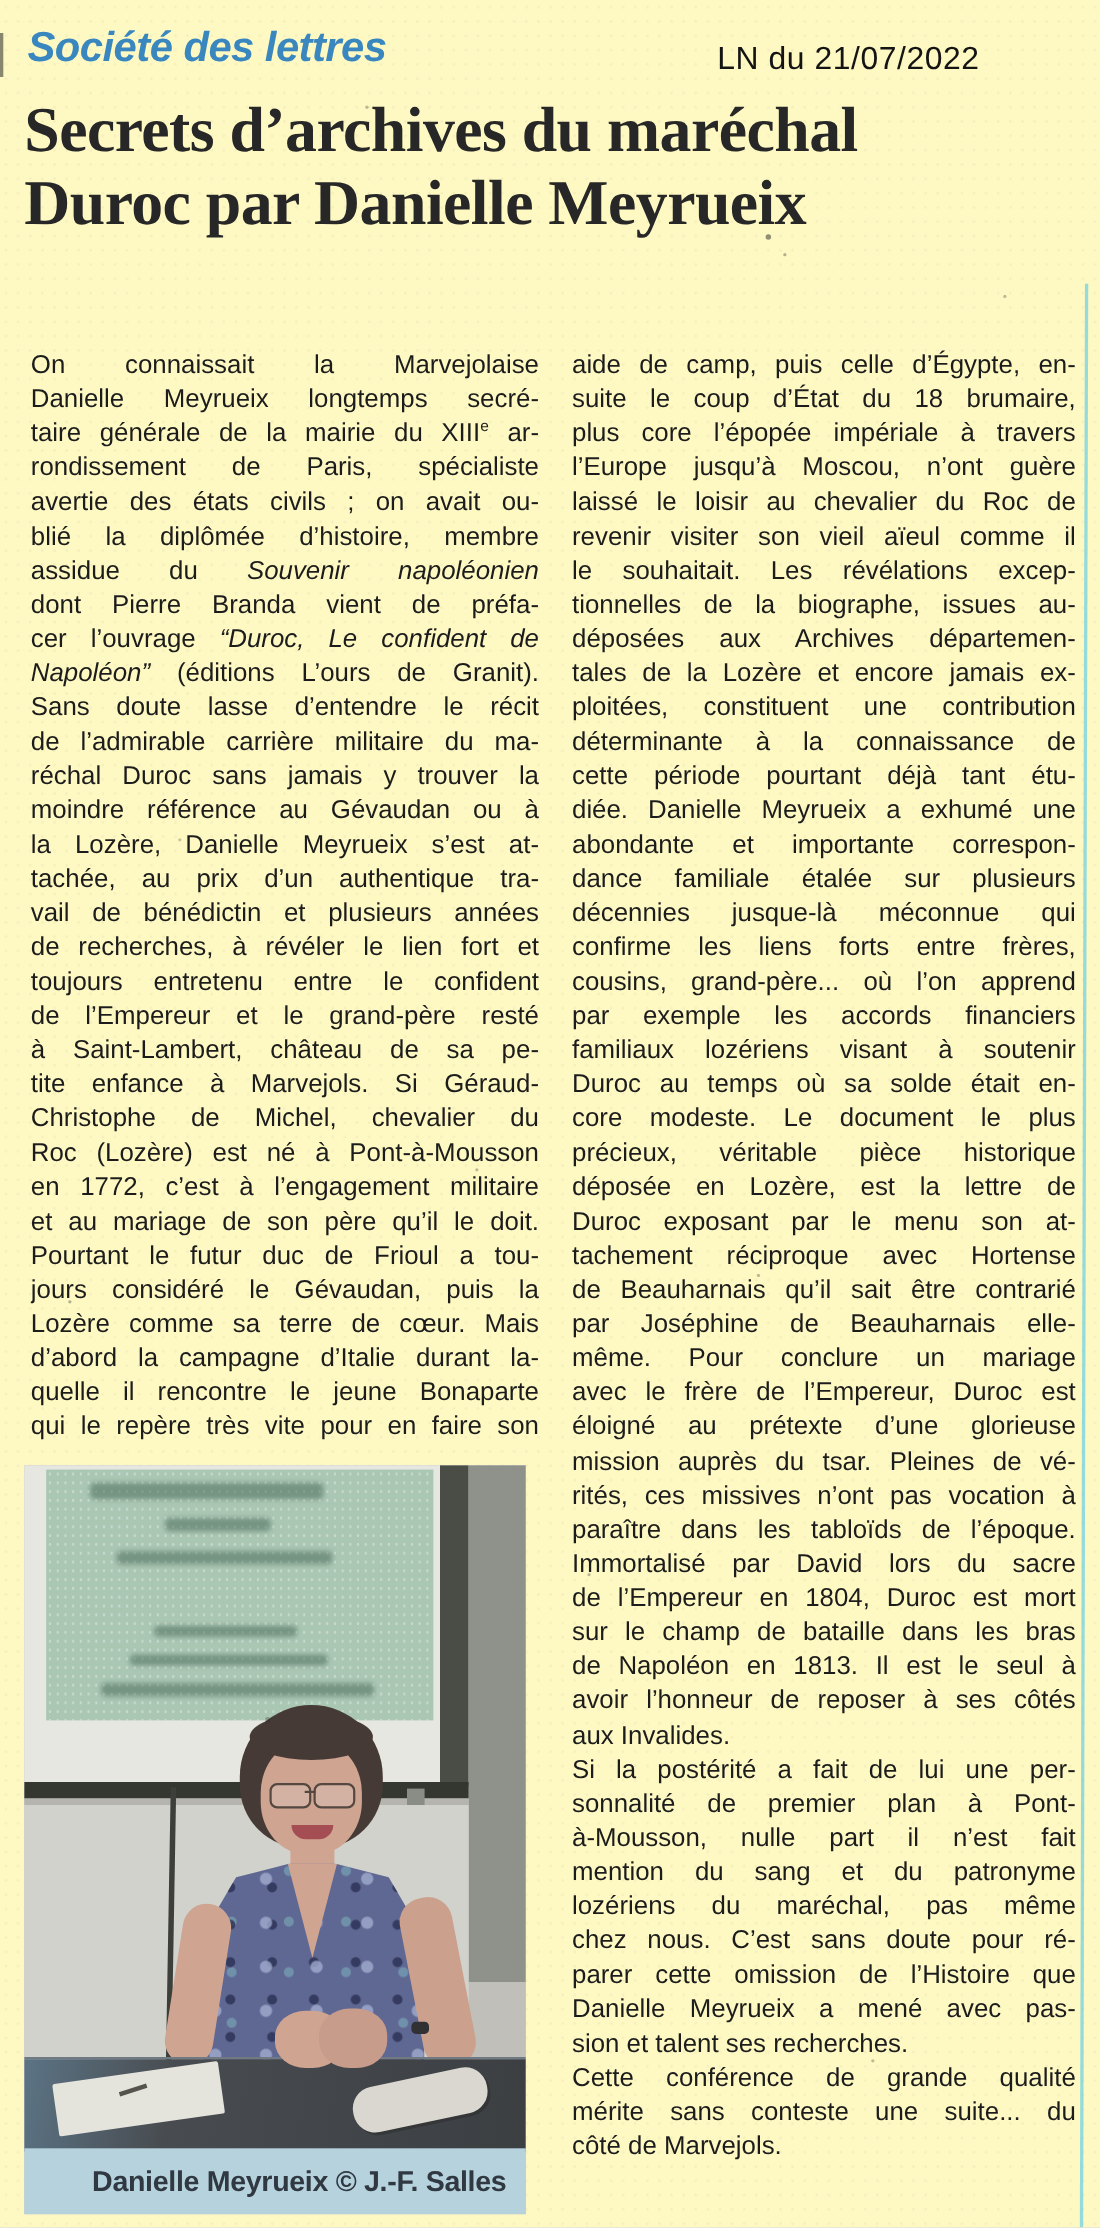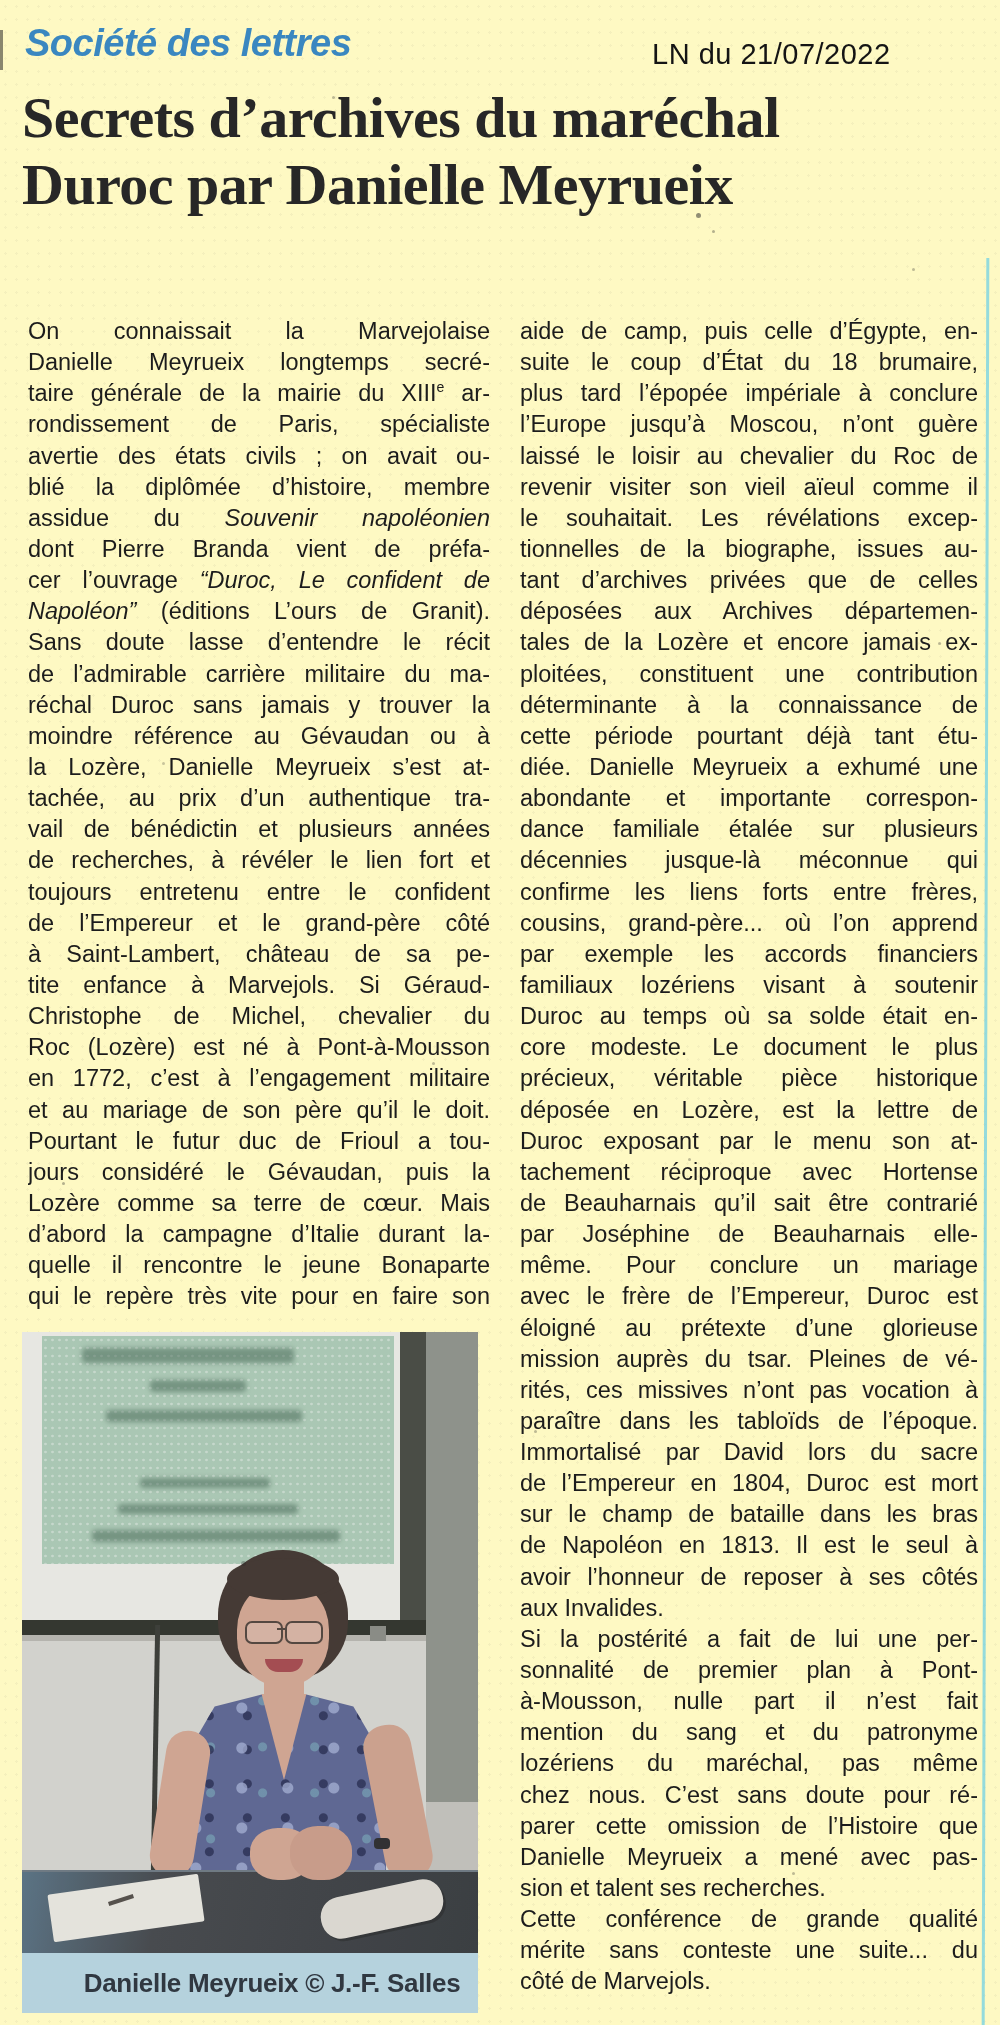--- a/index.html
+++ b/index.html
@@ -153,44 +153,43 @@
       <div class="bodyline"><i>Napoléon”</i> (éditions L’ours de Granit).</div>
       <div class="bodyline">Sans doute lasse d’entendre le récit</div>
       <div class="bodyline">de l’admirable carrière militaire du ma-</div>
       <div class="bodyline">réchal Duroc sans jamais y trouver la</div>
       <div class="bodyline">moindre référence au Gévaudan ou à</div>
       <div class="bodyline">la Lozère, Danielle Meyrueix s’est at-</div>
       <div class="bodyline">tachée, au prix d’un authentique tra-</div>
       <div class="bodyline">vail de bénédictin et plusieurs années</div>
       <div class="bodyline">de recherches, à révéler le lien fort et</div>
       <div class="bodyline">toujours entretenu entre le confident</div>
-      <div class="bodyline">de l’Empereur et le grand-père côté</div>
+      <div class="bodyline">de l’Empereur et le grand-père resté</div>
       <div class="bodyline">à Saint-Lambert, château de sa pe-</div>
       <div class="bodyline">tite enfance à Marvejols. Si Géraud-</div>
       <div class="bodyline">Christophe de Michel, chevalier du</div>
       <div class="bodyline">Roc (Lozère) est né à Pont-à-Mousson</div>
       <div class="bodyline">en 1772, c’est à l’engagement militaire</div>
       <div class="bodyline">et au mariage de son père qu’il le doit.</div>
       <div class="bodyline">Pourtant le futur duc de Frioul a tou-</div>
       <div class="bodyline">jours considéré le Gévaudan, puis la</div>
       <div class="bodyline">Lozère comme sa terre de cœur. Mais</div>
       <div class="bodyline">d’abord la campagne d’Italie durant la-</div>
       <div class="bodyline">quelle il rencontre le jeune Bonaparte</div>
       <div class="bodyline">qui le repère très vite pour en faire son</div>
     </div>
   <div class="col right">
       <div class="bodyline">aide de camp, puis celle d’Égypte, en-</div>
       <div class="bodyline">suite le coup d’État du 18 brumaire,</div>
-      <div class="bodyline">plus tard l’épopée impériale à conclure</div>
+      <div class="bodyline">plus core l’épopée impériale à travers</div>
       <div class="bodyline">l’Europe jusqu’à Moscou, n’ont guère</div>
       <div class="bodyline">laissé le loisir au chevalier du Roc de</div>
       <div class="bodyline">revenir visiter son vieil aïeul comme il</div>
       <div class="bodyline">le souhaitait. Les révélations excep-</div>
       <div class="bodyline">tionnelles de la biographe, issues au-</div>
-      <div class="bodyline">tant d’archives privées que de celles</div>
       <div class="bodyline">déposées aux Archives départemen-</div>
       <div class="bodyline">tales de la Lozère et encore jamais ex-</div>
       <div class="bodyline">ploitées, constituent une contribution</div>
       <div class="bodyline">déterminante à la connaissance de</div>
       <div class="bodyline">cette période pourtant déjà tant étu-</div>
       <div class="bodyline">diée. Danielle Meyrueix a exhumé une</div>
       <div class="bodyline">abondante et importante correspon-</div>
       <div class="bodyline">dance familiale étalée sur plusieurs</div>
       <div class="bodyline">décennies jusque-là méconnue qui</div>
       <div class="bodyline">confirme les liens forts entre frères,</div>

